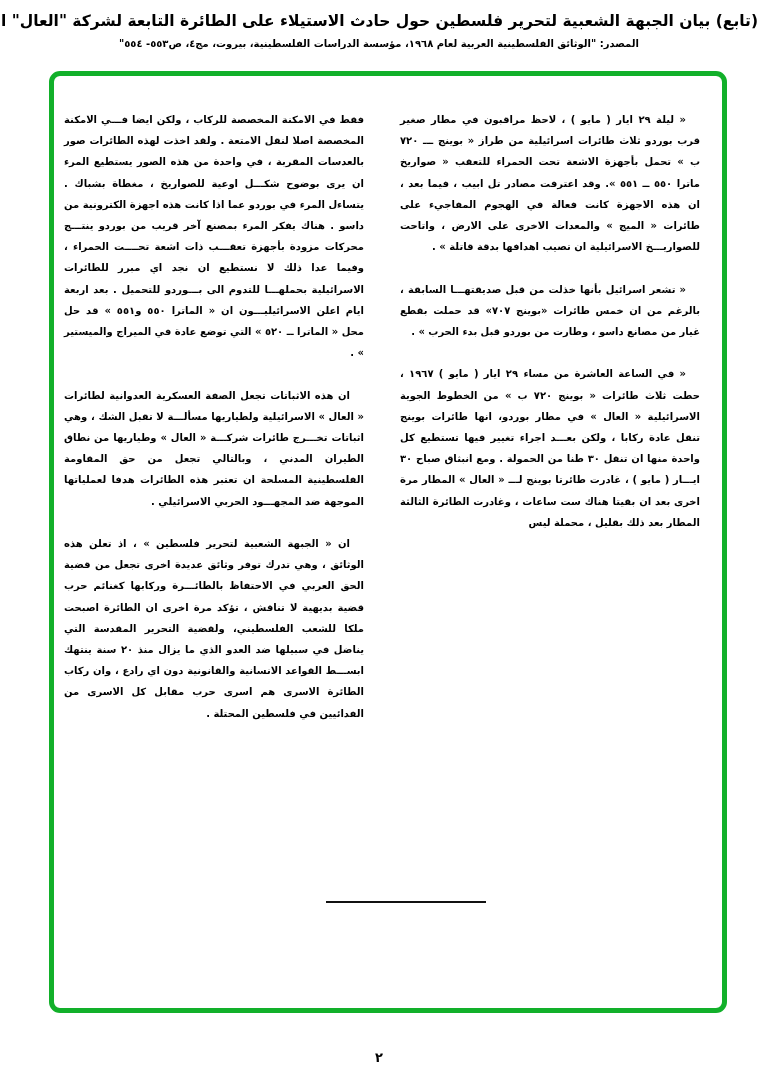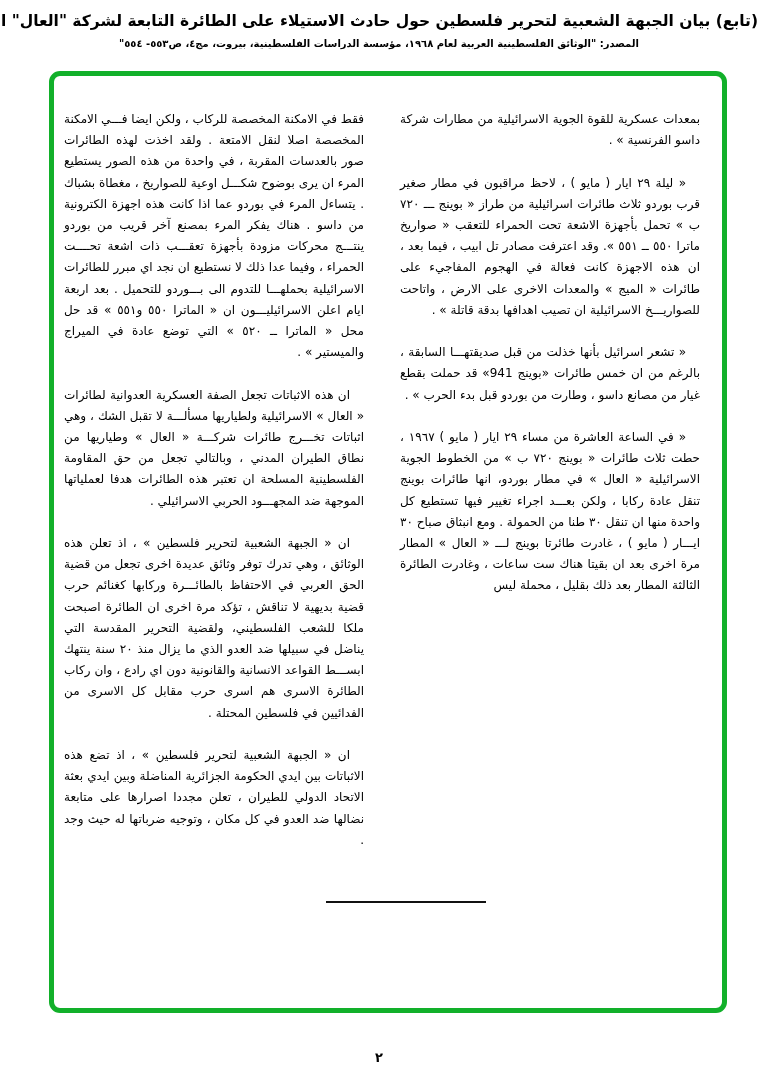--- a/index.html
+++ b/index.html
@@ -19,22 +19,22 @@
       text-align: center; direction: rtl;
       font-family: "DejaVu Sans", sans-serif; font-weight: bold;
       font-size: 10px; line-height: 16px; white-space: nowrap;
     }
     .frame {
       position: absolute; left: 49px; top: 71px; width: 668px; height: 932px;
       border: 5px solid #12b02a; border-radius: 11px; box-sizing: content-box;
     }
     .col {
       position: absolute; top: 33px; width: 300px; direction: rtl; text-align: justify;
-      font-family: "DejaVu Sans", sans-serif; font-weight: normal;
-      font-size: 12px; line-height: 21.2px;
+      font-family: "DejaVu Sans", sans-serif; font-weight: bold;
+      font-size: 10px; line-height: 21.2px;
     }
     .col-right { right: 22px; }
     .col-left { left: 10px; }
     .col p { margin: 0 0 21.2px 0; }
     .col p.indent { text-indent: 14px; }
     .rule {
       position: absolute; left: 272px; top: 825px; width: 160px; height: 2px;
       background: #111;
     }
     .page-num {
@@ -43,29 +43,27 @@
     }
   </style>
 </head>
 <body>
 
 <div class="header-title">(تابع) بيان الجبهة الشعبية لتحرير فلسطين حول حادث الاستيلاء على الطائرة التابعة لشركة "العال" الإسرائيلية للطيران</div>
 <div class="header-source">المصدر: "الوثائق الفلسطينية العربية لعام ١٩٦٨، مؤسسة الدراسات الفلسطينية، بيروت، مج٤، ص٥٥٣- ٥٥٤"</div>
 
 <div class="frame">
   <div class="col col-right">
-    <p>بمعدات عسكرية للقوة الجوية الاسرائيلية من مطارات شركة داسو الفرنسية » .</p>
     <p class="indent">« ليلة ٢٩ ايار ( مايو ) ، لاحظ مراقبون في مطار صغير قرب بوردو ثلاث طائرات اسرائيلية من طراز « بوينج ـــ ٧٢٠ ب » تحمل بأجهزة الاشعة تحت الحمراء للتعقب « صواريخ ماترا ٥٥٠ ــ ٥٥١ ». وقد اعترفت مصادر تل ابيب ، فيما بعد ، ان هذه الاجهزة كانت فعالة في الهجوم المفاجيء على طائرات « الميج » والمعدات الاخرى على الارض ، واتاحت للصواريـــخ الاسرائيلية ان تصيب اهدافها بدقة قاتلة » .</p>
-    <p class="indent">« تشعر اسرائيل بأنها خذلت من قبل صديقتهـــا السابقة ، بالرغم من ان خمس طائرات «بوينج 941» قد حملت بقطع غيار من مصانع داسو ، وطارت من بوردو قبل بدء الحرب » .</p>
+    <p class="indent">« تشعر اسرائيل بأنها خذلت من قبل صديقتهـــا السابقة ، بالرغم من ان خمس طائرات «بوينج ٧٠٧» قد حملت بقطع غيار من مصانع داسو ، وطارت من بوردو قبل بدء الحرب » .</p>
     <p class="indent">« في الساعة العاشرة من مساء ٢٩ ايار ( مايو ) ١٩٦٧ ، حطت ثلاث طائرات « بوينج ٧٢٠ ب » من الخطوط الجوية الاسرائيلية « العال » في مطار بوردو، انها طائرات بوينج تنقل عادة ركابا ، ولكن بعـــد اجراء تغيير فيها تستطيع كل واحدة منها ان تنقل ٣٠ طنا من الحمولة . ومع انبثاق صباح ٣٠ ايـــار ( مايو ) ، غادرت طائرتا بوينج لـــ « العال » المطار مرة اخرى بعد ان بقيتا هناك ست ساعات ، وغادرت الطائرة الثالثة المطار بعد ذلك بقليل ، محملة ليس</p>
   </div>
 
   <div class="col col-left">
     <p>فقط في الامكنة المخصصة للركاب ، ولكن ايضا فـــي الامكنة المخصصة اصلا لنقل الامتعة . ولقد اخذت لهذه الطائرات صور بالعدسات المقربة ، في واحدة من هذه الصور يستطيع المرء ان يرى بوضوح شكـــل اوعية للصواريخ ، مغطاة بشباك . يتساءل المرء في بوردو عما اذا كانت هذه اجهزة الكترونية من داسو . هناك يفكر المرء بمصنع آخر قريب من بوردو ينتـــج محركات مزودة بأجهزة تعقـــب ذات اشعة تحــــت الحمراء ، وفيما عدا ذلك لا نستطيع ان نجد اي مبرر للطائرات الاسرائيلية بحملهـــا للتدوم الى بـــوردو للتحميل . بعد اربعة ايام اعلن الاسرائيليـــون ان « الماترا ٥٥٠ و٥٥١ » قد حل محل « الماترا ــ ٥٢٠ » التي توضع عادة في الميراج والميستير » .</p>
     <p class="indent">ان هذه الاثباتات تجعل الصفة العسكرية العدوانية لطائرات « العال » الاسرائيلية ولطياريها مسألـــة لا تقبل الشك ، وهي اثباتات تخـــرج طائرات شركـــة « العال » وطياريها من نطاق الطيران المدني ، وبالتالي تجعل من حق المقاومة الفلسطينية المسلحة ان تعتبر هذه الطائرات هدفا لعملياتها الموجهة ضد المجهـــود الحربي الاسرائيلي .</p>
     <p class="indent">ان « الجبهة الشعبية لتحرير فلسطين » ، اذ تعلن هذه الوثائق ، وهي تدرك توفر وثائق عديدة اخرى تجعل من قضية الحق العربي في الاحتفاظ بالطائـــرة وركابها كغنائم حرب قضية بديهية لا تناقش ، تؤكد مرة اخرى ان الطائرة اصبحت ملكا للشعب الفلسطيني، ولقضية التحرير المقدسة التي يناضل في سبيلها ضد العدو الذي ما يزال منذ ٢٠ سنة ينتهك ابســـط القواعد الانسانية والقانونية دون اي رادع ، وان ركاب الطائرة الاسرى هم اسرى حرب مقابل كل الاسرى من الفدائيين في فلسطين المحتلة .</p>
-    <p class="indent">ان « الجبهة الشعبية لتحرير فلسطين » ، اذ تضع هذه الاثباتات بين ايدي الحكومة الجزائرية المناضلة وبين ايدي بعثة الاتحاد الدولي للطيران ، تعلن مجددا اصرارها على متابعة نضالها ضد العدو في كل مكان ، وتوجيه ضرباتها له حيث وجد .</p>
   </div>
 
   <div class="rule"></div>
 </div>
 
 <div class="page-num">٢</div>
 
 </body></html>

